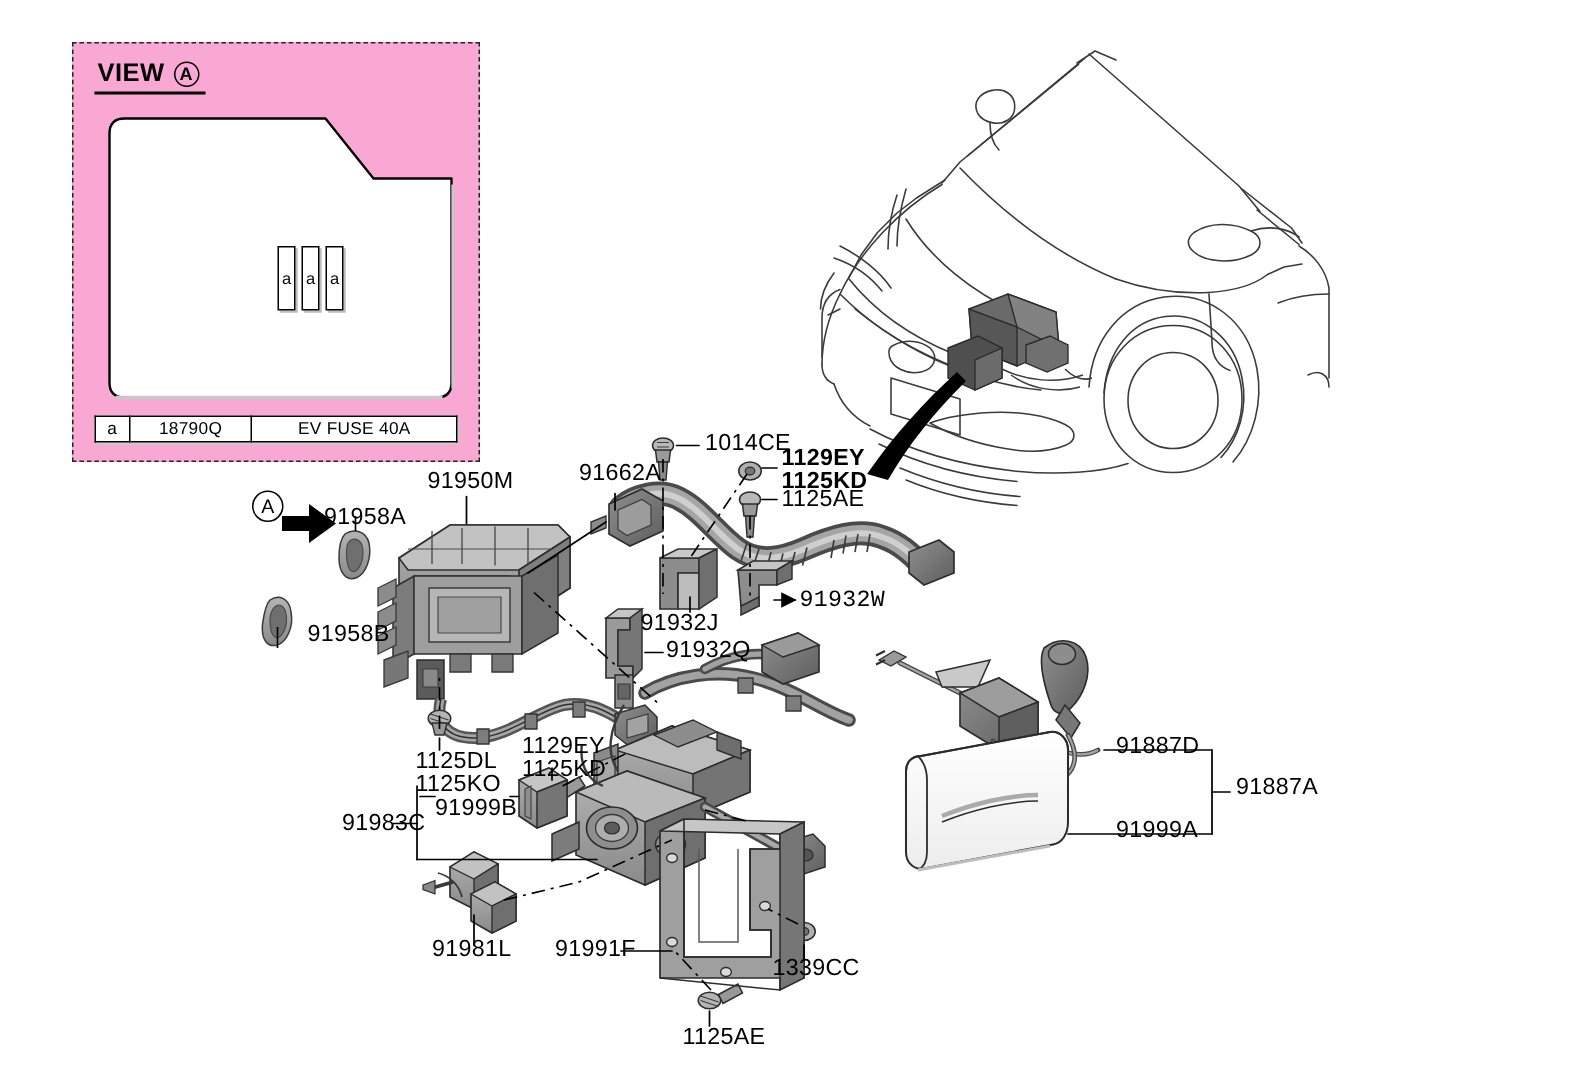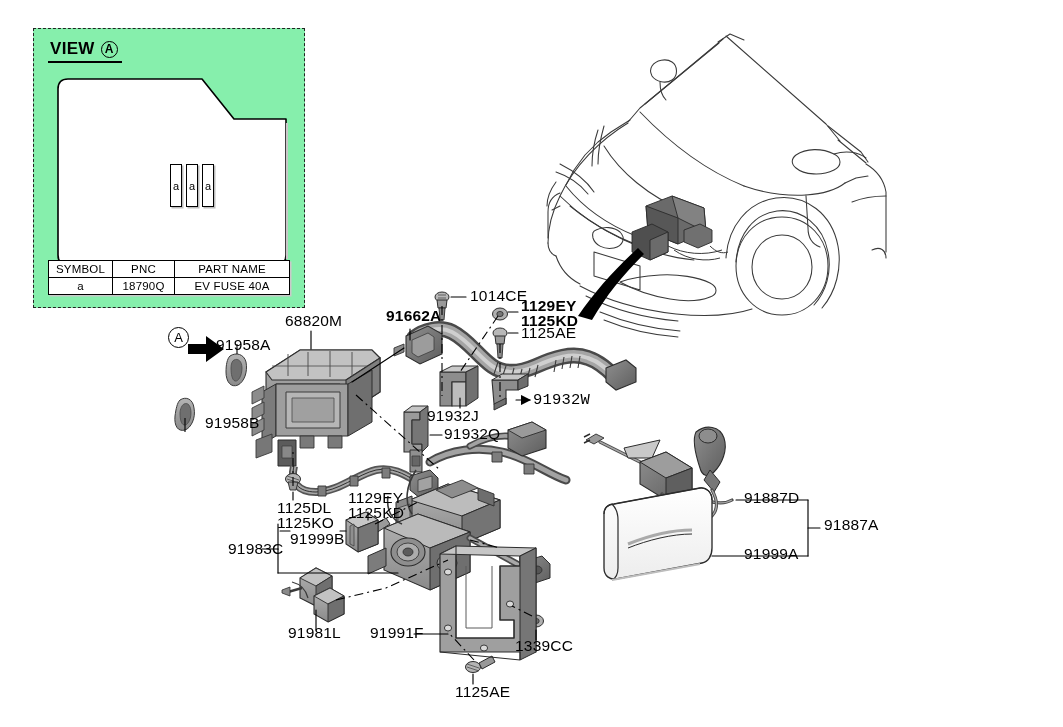--- a/index.html
+++ b/index.html
@@ -12,24 +12,24 @@
     position: relative;
     font-family: "Liberation Sans", sans-serif;
     color: #000;
     overflow: hidden;
   }
   #stage { position: absolute; inset: 0; }
 
   
   .view-panel {
     position: absolute;
-    left: 33px; top: 28px;
+    left: 48px; top: 28px;
     width: 272px; height: 280px;
     border: 1.5px dashed #222;
-    background: #86efac;
+    background: #f9a8d4;
     text-decoration: underline;
   }
   .view-title {
     position: absolute;
     left: 14px; top: 10px;
     font-size: 17px; font-weight: 600;
     letter-spacing: .3px;
     border-bottom: 2px solid #000;
     padding: 0 4px 2px 2px;
     display: flex; align-items: center; gap: 6px;
@@ -110,25 +110,20 @@
     </svg>
 
     <div class="fuse-wrap">
       <div class="fuse">a</div>
       <div class="fuse">a</div>
       <div class="fuse">a</div>
     </div>
 
     <table class="sym-table">
       <tbody>
-          <tr>
-        <th style="width:64px">SYMBOL</th>
-        <th style="width:62px">PNC</th>
-        <th>PART NAME</th>
-      </tr>
       <tr>
         <td>a</td>
         <td>18790Q</td>
         <td>EV FUSE 40A</td>
       </tr>
     </tbody>
       </table>
   </div>
 
   <svg class="overlay" viewBox="0 0 1063 727">
@@ -557,22 +552,22 @@
       <path d="M532,616 L512,606"></path>
       <path d="M470,540 L500,548"></path>
       <path d="M356,395 L440,470"></path>
     </g>
   </svg>
 
   <div class="circ-marker" style="left:168px; top:327px;">A</div>
 
   <div class="lbl" style="left:216px; top:337px;">91958A</div>
   <div class="lbl" style="left:205px; top:415px;">91958B</div>
-  <div class="lbl" style="left:285px; top:313px;">68820M</div>
-  <div class="lbl" style="left:386px; top:308px;font-weight:bold;">91662A</div>
+  <div class="lbl" style="left:285px; top:313px;">91950M</div>
+  <div class="lbl" style="left:386px; top:308px;">91662A</div>
   <div class="lbl" style="left:470px; top:288px;">1014CE</div>
   <div class="lbl b" style="left:521px; top:298px;">1129EY</div>
   <div class="lbl b" style="left:521px; top:313px;">1125KD</div>
   <div class="lbl" style="left:521px; top:325px;">1125AE</div>
   <div class="lbl" style="left:533px; top:392px;font-family:Liberation Mono, monospace;">91932W</div>
   <div class="lbl" style="left:427px; top:408px;">91932J</div>
   <div class="lbl" style="left:444px; top:426px;">91932Q</div>
   <div class="lbl" style="left:277px; top:500px;">1125DL</div>
   <div class="lbl" style="left:277px; top:515px;">1125KO</div>
   <div class="lbl" style="left:348px; top:490px;">1129EY</div>

